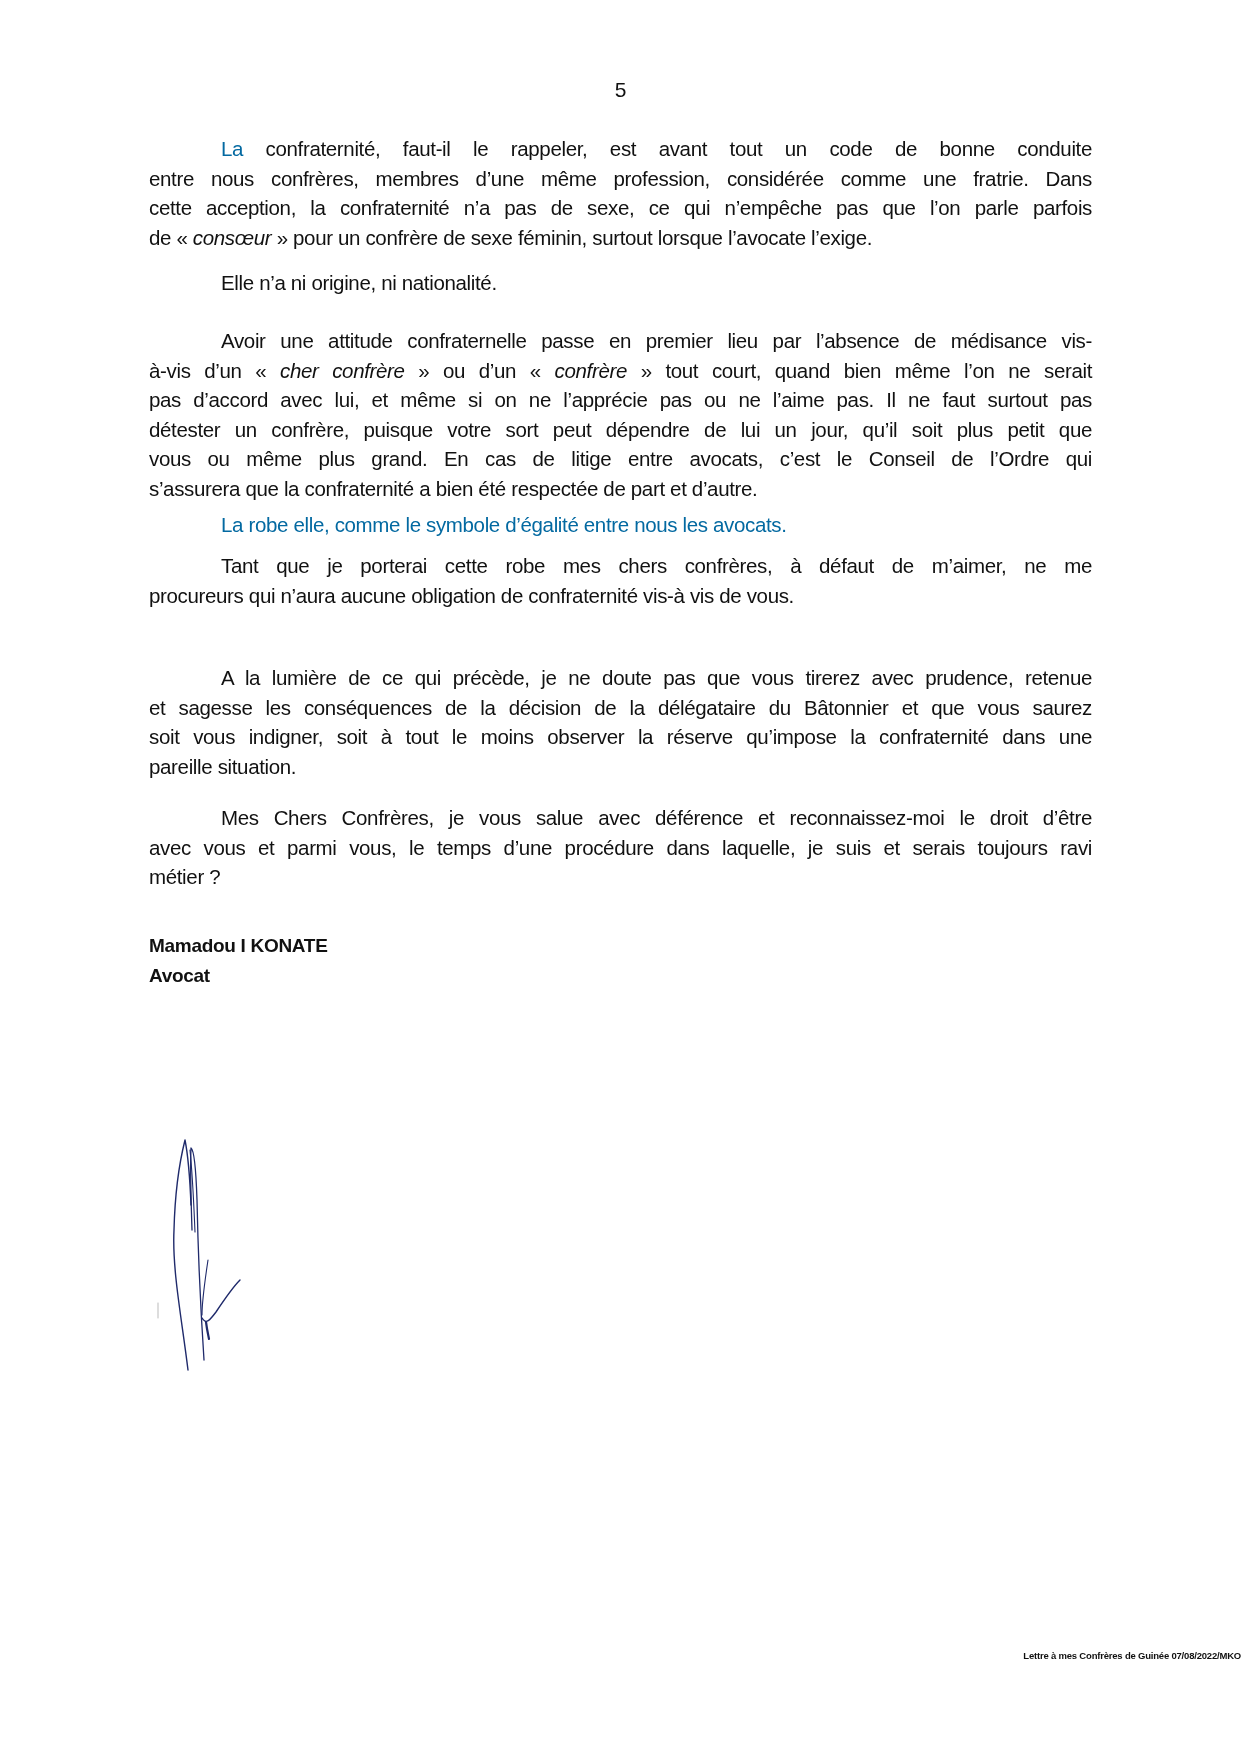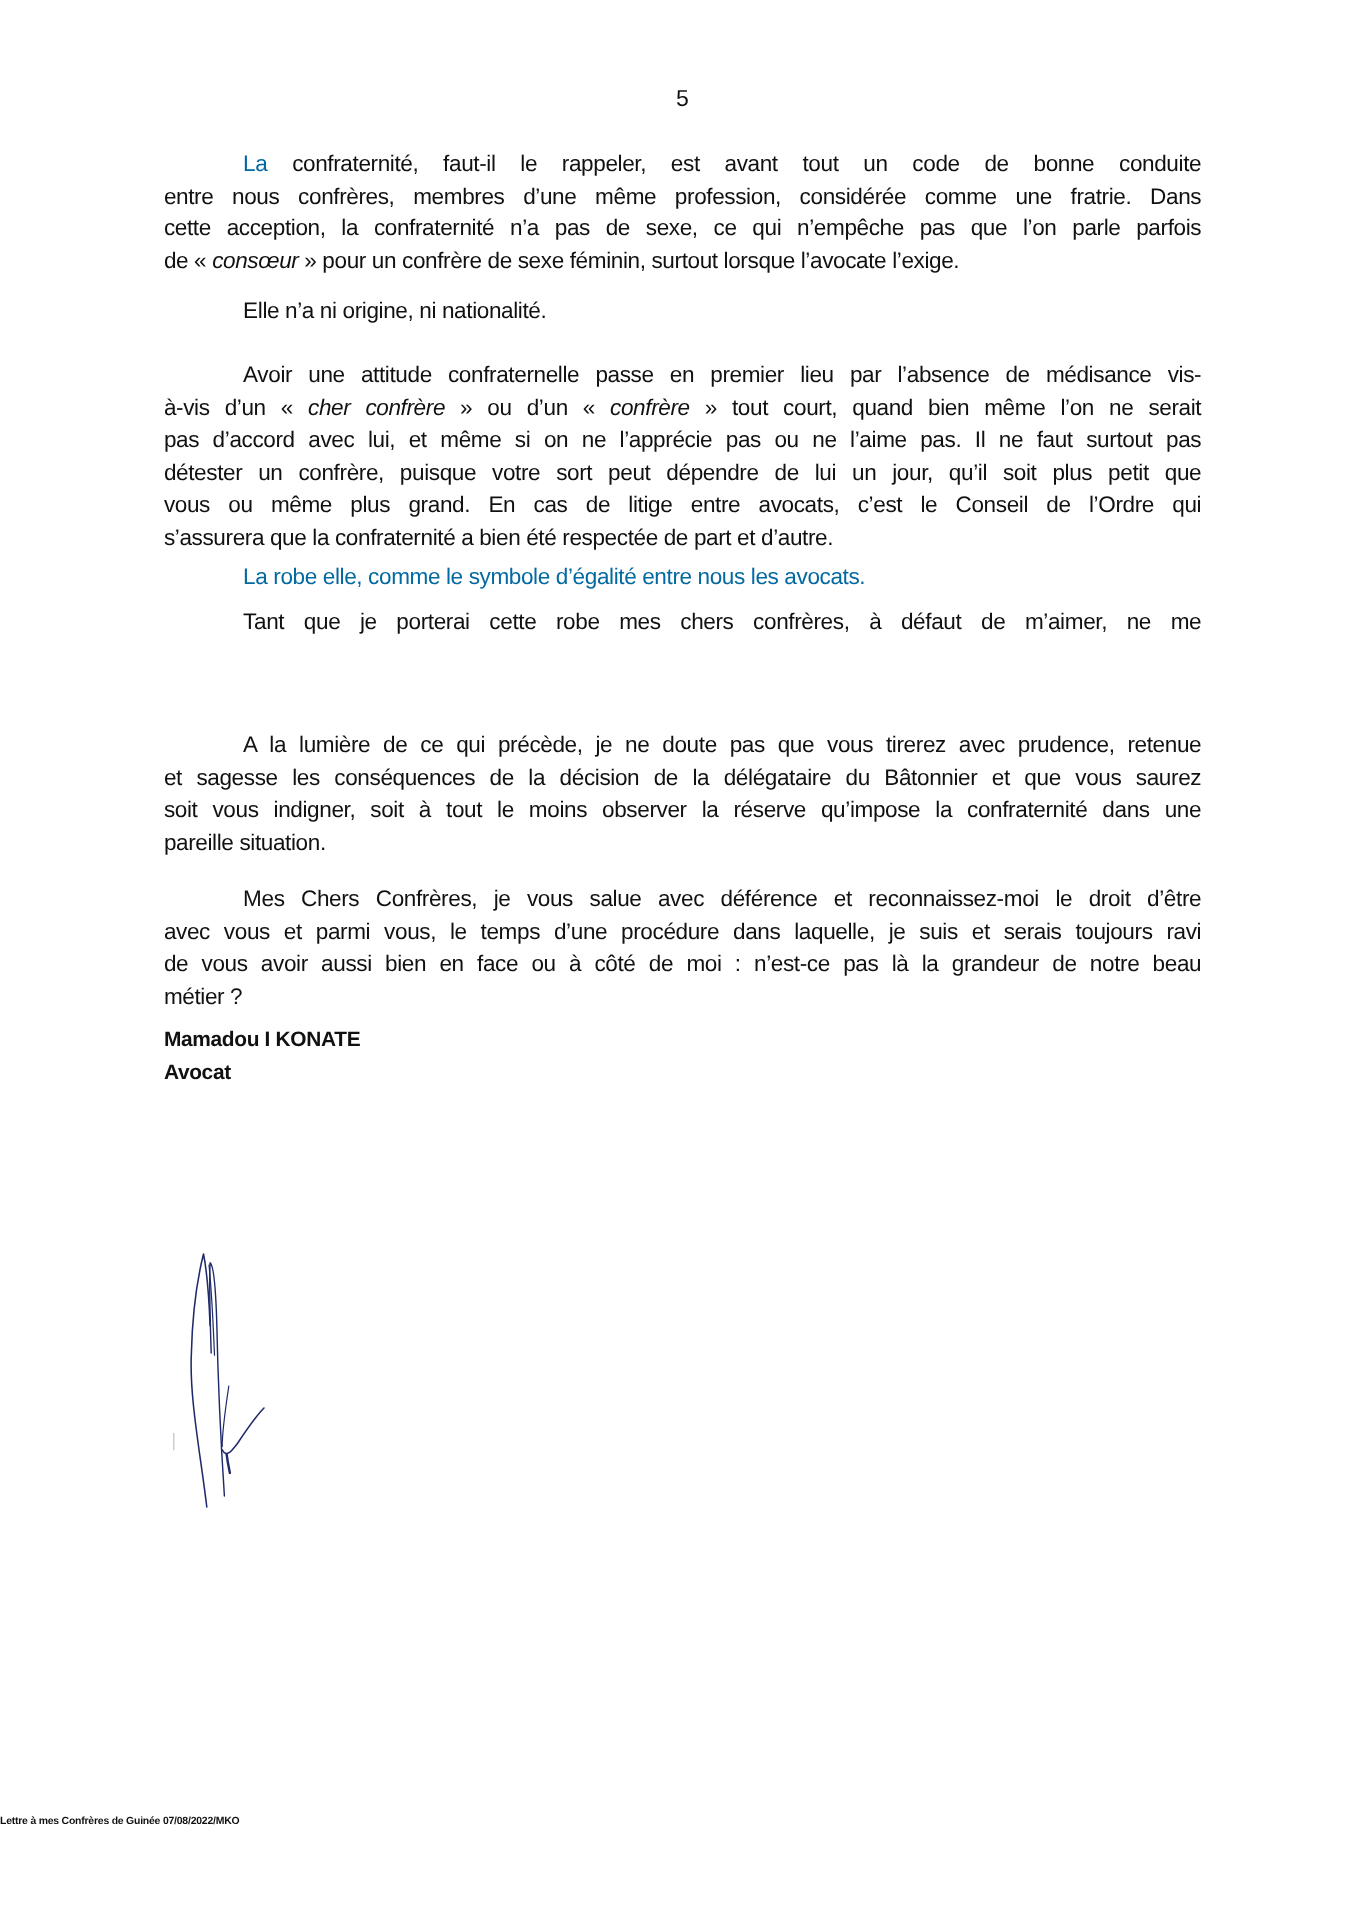--- a/index.html
+++ b/index.html
@@ -63,21 +63,21 @@
     left: 150px;
     top: 1120px;
     width: 110px;
     height: 260px;
   }
   .footer {
     position: absolute;
     top: 1650px;
     left: 0;
     width: 1241px;
-    text-align: left;
+    text-align: right;
     font-size: 9.5px;
     font-weight: bold;
     color: #111;
     letter-spacing: -0.2px;
   }
 </style>
 </head>
 <body>
 
 <div class="page-number">5</div>
@@ -103,33 +103,33 @@
     <span class="line">vous ou même plus grand. En cas de litige entre avocats, c’est le Conseil de l’Ordre qui</span>
     <span class="line last">s’assurera que la confraternité a bien été respectée de part et d’autre.</span>
   </div>
 
   <div class="para grey" style="top:510px;">
     <span class="line indent last">La robe elle, comme le symbole d’égalité entre nous les avocats.</span>
   </div>
 
   <div class="para" style="top:551px;">
     <span class="line indent">Tant que je porterai cette robe mes chers confrères, à défaut de m’aimer, ne me</span>
+    <span class="line last">procureurs qui n’aura aucune obligation de confraternité vis-à vis de vous.</span>
   </div>
 
   <div class="para" style="top:663px;">
     <span class="line indent">A la lumière de ce qui précède, je ne doute pas que vous tirerez avec prudence, retenue</span>
     <span class="line">et sagesse les conséquences de la décision de la délégataire du Bâtonnier et que vous saurez</span>
     <span class="line">soit vous indigner, soit à tout le moins observer la réserve qu’impose la confraternité dans une</span>
     <span class="line last">pareille situation.</span>
   </div>
 
   <div class="para" style="top:803px;">
     <span class="line indent">Mes Chers Confrères, je vous salue avec déférence et reconnaissez-moi le droit d’être</span>
     <span class="line">avec vous et parmi vous, le temps d’une procédure dans laquelle, je suis et serais toujours ravi</span>
-    <span class="line">de vous avoir aussi bien en face ou à côté de moi : n’est-ce pas là la grandeur de notre beau</span>
     <span class="line last">métier ?</span>
   </div>
 </div>
 
 <div class="sig-block" style="top:931px;">
   <div>Mamadou I KONATE</div>
   <div>Avocat</div>
 </div>
 
 <div class="signature">

